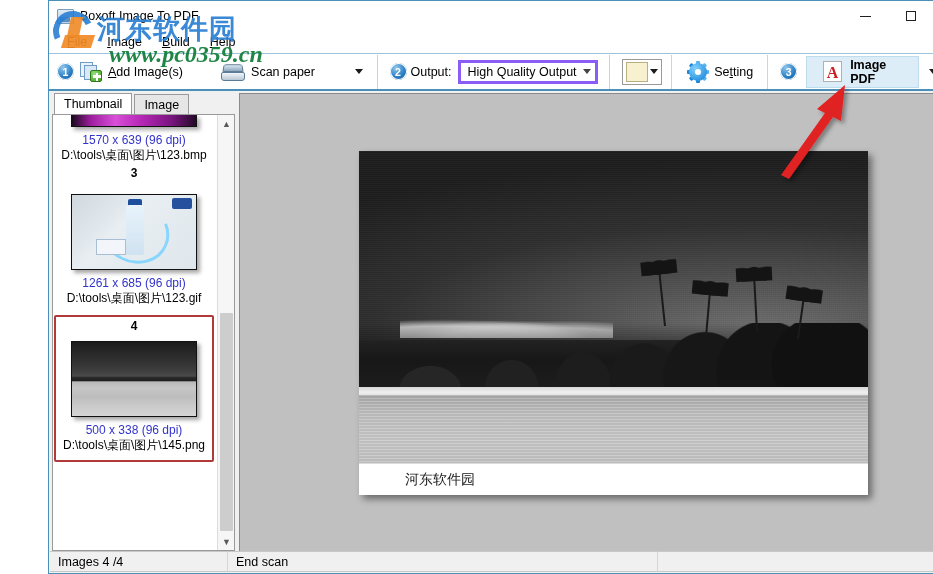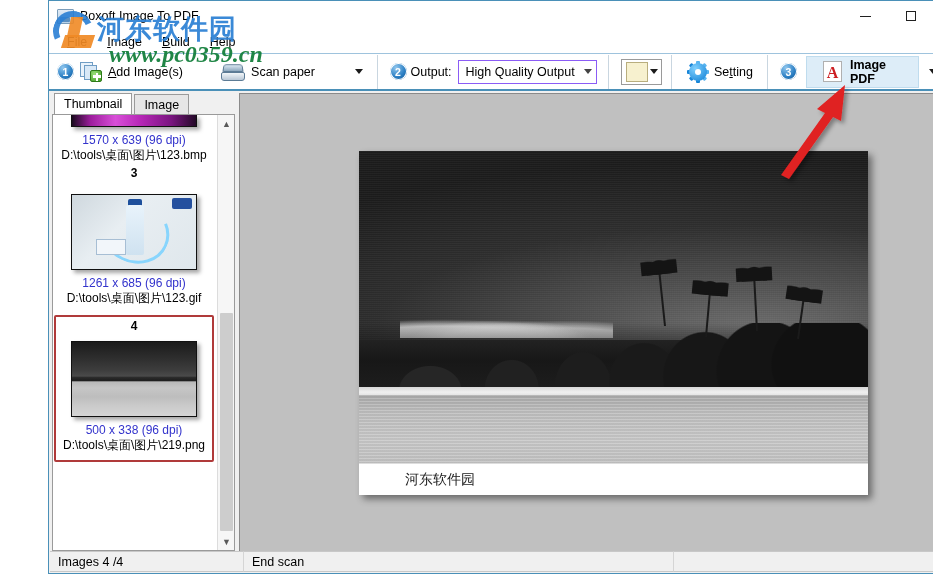--- a/index.html
+++ b/index.html
@@ -157,21 +157,21 @@
   .caret {
     width: 0; height: 0; border-left: 4px solid transparent; border-right: 4px solid transparent;
     border-top: 5px solid #1b1b1b; flex: none;
   }
   .dd-btn {
     width: 18px; height: 32px; display: flex; align-items: center; justify-content: center;
   }
 
   .out-label { font-size: 12.5px; color: #000; margin: 0 6px 0 4px; }
   .combo {
-    height: 24px; width: 160px; border: 1px solid #8b5cf6; background: #fff;
+    height: 24px; width: 160px; border: 3px solid #8b5cf6; background: #fff;
     display: flex; align-items: center; padding: 0 4px 0 7px;
     font-size: 12.5px; color: #000;
   }
   .combo .cv { flex: 1; white-space: nowrap; overflow: hidden; }
   .combo .caret { border-top-color: #444; }
 
   .swatch-box {
     width: 46px; height: 26px; border: 1px solid #9a9a9a; background: #fff;
     display: flex; align-items: center; justify-content: space-around; padding: 0 2px;
   }
@@ -394,21 +394,21 @@
   
   .statusbar {
     position: absolute; left: 1px; bottom: 1px; width: 929px; height: 21px;
     background: #f0f0f0; display: flex; align-items: center;
   }
   .sb-cell {
     height: 21px; display: flex; align-items: center; padding-left: 8px;
     font-size: 12.5px; color: #000;
     border: 1px solid #c8c8c8; border-left: none; border-right-color: #d5d5d5;
   }
-  .sb1 { width: 194px; }
+  .sb1 { width: 178px; }
   .sb2 { width: 430px; }
   .sb3 { flex: 1; }
 </style>
 </head>
 <body>
 
 <div id="app">
 
   <div class="titlebar">
     <div class="title-icon"></div>
@@ -542,21 +542,21 @@
           <div class="t-dims">1261 x 685 (96 dpi)</div>
           <div class="t-path">D:\tools\桌面\图片\123.gif</div>
         </div>
 
         <div class="thumb-item selected">
           <div class="t-index">4</div>
           <div class="t-img beach">
             <div class="beachpic"></div>
           </div>
           <div class="t-dims">500 x 338 (96 dpi)</div>
-          <div class="t-path">D:\tools\桌面\图片\219.png</div>
+          <div class="t-path">D:\tools\桌面\图片\145.png</div>
         </div>
 
       </div>
 
       <div class="vscroll">
         <div class="vs-arrow">▲</div>
         <div class="vs-thumb"></div>
         <div class="vs-arrow bottom">▼</div>
       </div>
     </div>

